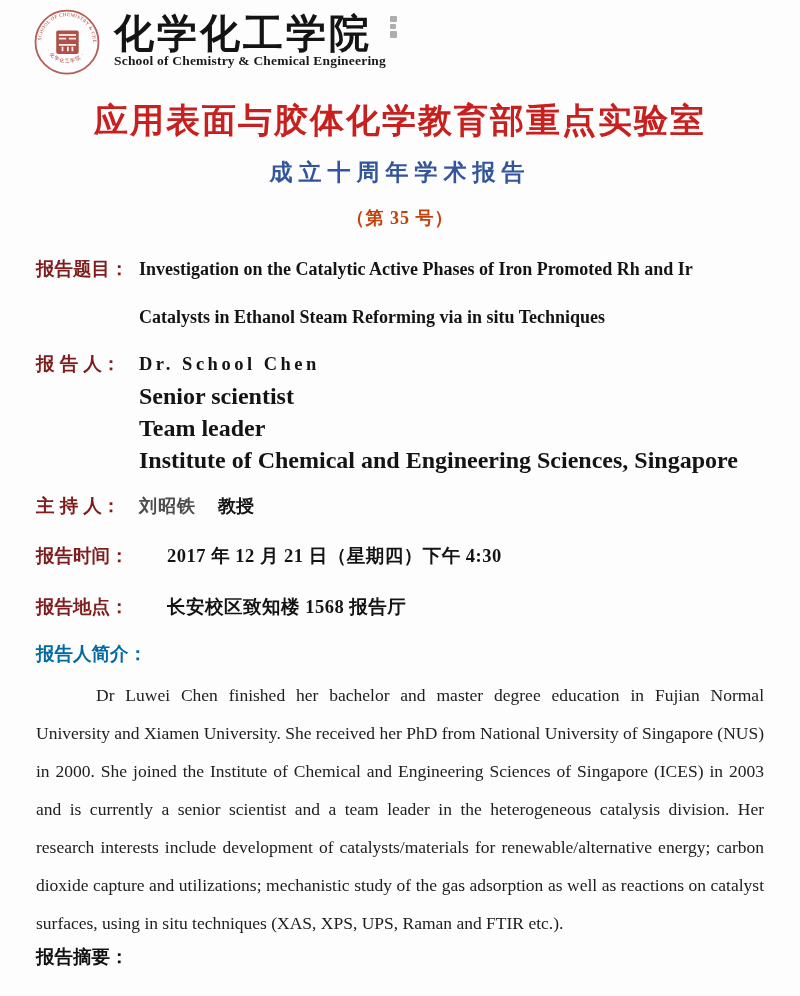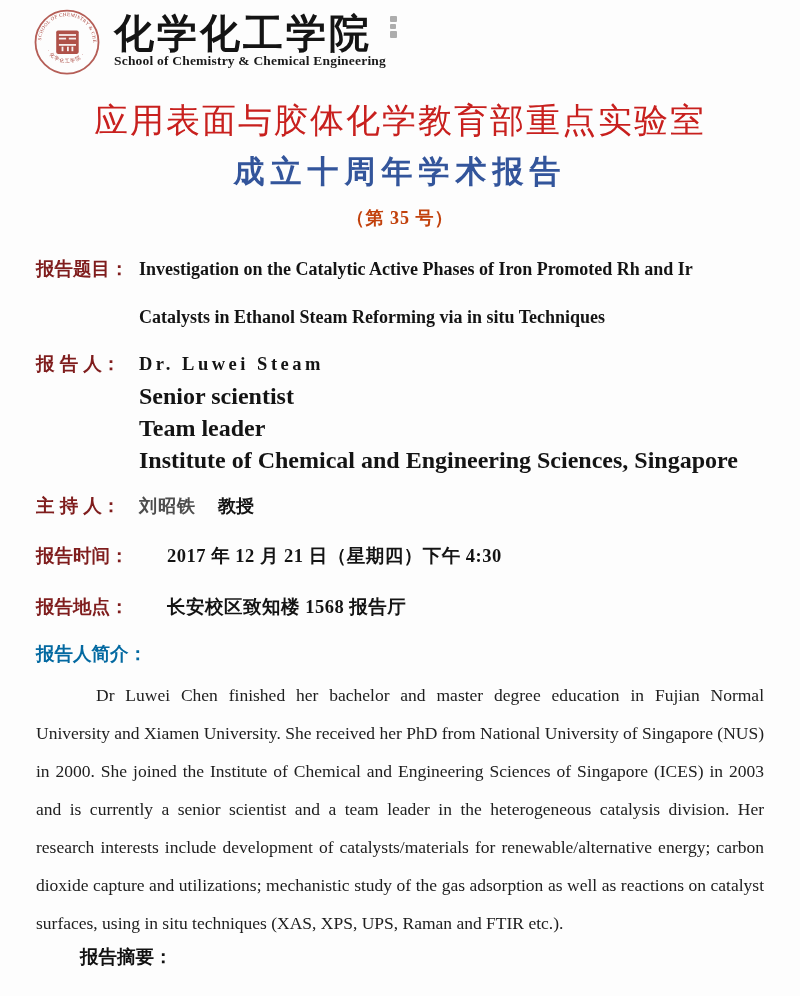--- a/index.html
+++ b/index.html
@@ -28,27 +28,27 @@
   }
   .sig{margin:8px 0 0 4px;display:flex;flex-direction:column;gap:2px;}
   .sig i{display:block;width:7px;height:6px;background:#8a8a8a;opacity:.7;border-radius:1px;}
   .sig i:nth-child(2){width:6px;height:5px;}
   .sig i:nth-child(3){width:7px;height:7px;}
 
   
   .t1{
     margin:16px 0 0 0;text-align:center;
     font-family:"Liberation Sans","DejaVu Sans",sans-serif;
-    font-weight:400;font-size:34px;line-height:40px;
+    font-weight:700;font-size:34px;line-height:40px;
     color:var(--title-red,#c8201e);letter-spacing:2px;white-space:nowrap;
   }
   .t2{
     margin:12px 0 12px 0;text-align:center;
     font-family:"Liberation Sans","DejaVu Sans",sans-serif;
-    font-weight:800;font-size:31px;line-height:40px;
+    font-weight:800;font-size:23px;line-height:40px;
     color:var(--title-blue,#33559b);letter-spacing:6px;white-space:nowrap;
   }
   .issue{
     margin-top:14px;text-align:center;
     font-family:"Liberation Serif",serif;font-weight:700;font-size:18px;
     color:#c2410c;letter-spacing:1px;
   }
 
   
   .row{display:flex;align-items:baseline;}
@@ -83,21 +83,21 @@
   }
   .bio-text{
     margin-top:10px;
     font-family:"Liberation Serif",serif;font-weight:400;
     font-size:17.5px;line-height:38px;color:#202020;
     text-align:justify;text-indent:60px;
   }
   .abstract-label{
     margin-top:2px;
     font-family:"Liberation Sans","DejaVu Sans",sans-serif;
-    font-weight:700;font-size:18.5px;color:#111;margin-left:44px;
+    font-weight:700;font-size:18.5px;color:#111;
   }
 </style>
 </head>
 <body style="--title-red: #c8201e; --title-blue: #33559b; --seal-red: #a8423a;">
 
 <div class="page">
 
   <div class="header">
     <div class="seal">
       <svg viewBox="0 0 80 80" width="78" height="72">
@@ -142,21 +142,21 @@
     <div class="lab">报告题目：</div>
     <div class="val">
       <div class="topic-line">Investigation on the Catalytic Active Phases of Iron Promoted Rh and Ir</div>
       <div class="topic-line">Catalysts in Ethanol Steam Reforming via in situ Techniques</div>
     </div>
   </div>
 
   <div class="row row-speaker">
     <div class="lab">报 告 人：</div>
     <div class="val">
-      <div class="speaker-name">Dr. Luwei Steam</div>
+      <div class="speaker-name">Dr. School Chen</div>
       <div class="speaker-line">Senior scientist</div>
       <div class="speaker-line">Team leader</div>
       <div class="speaker-line">Institute of Chemical and Engineering Sciences, Singapore</div>
     </div>
   </div>
 
   <div class="row row-host">
     <div class="lab">主 持 人：</div>
     <div class="val">
       <span class="host-name">刘昭铁</span>

